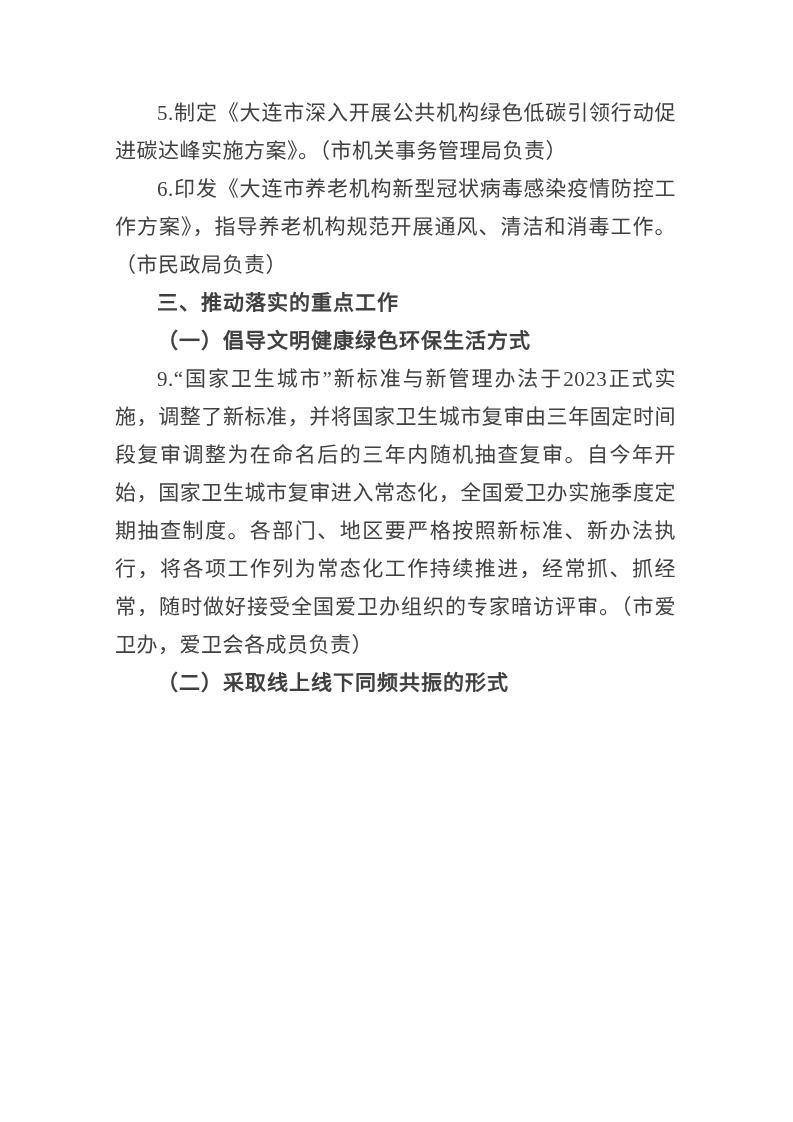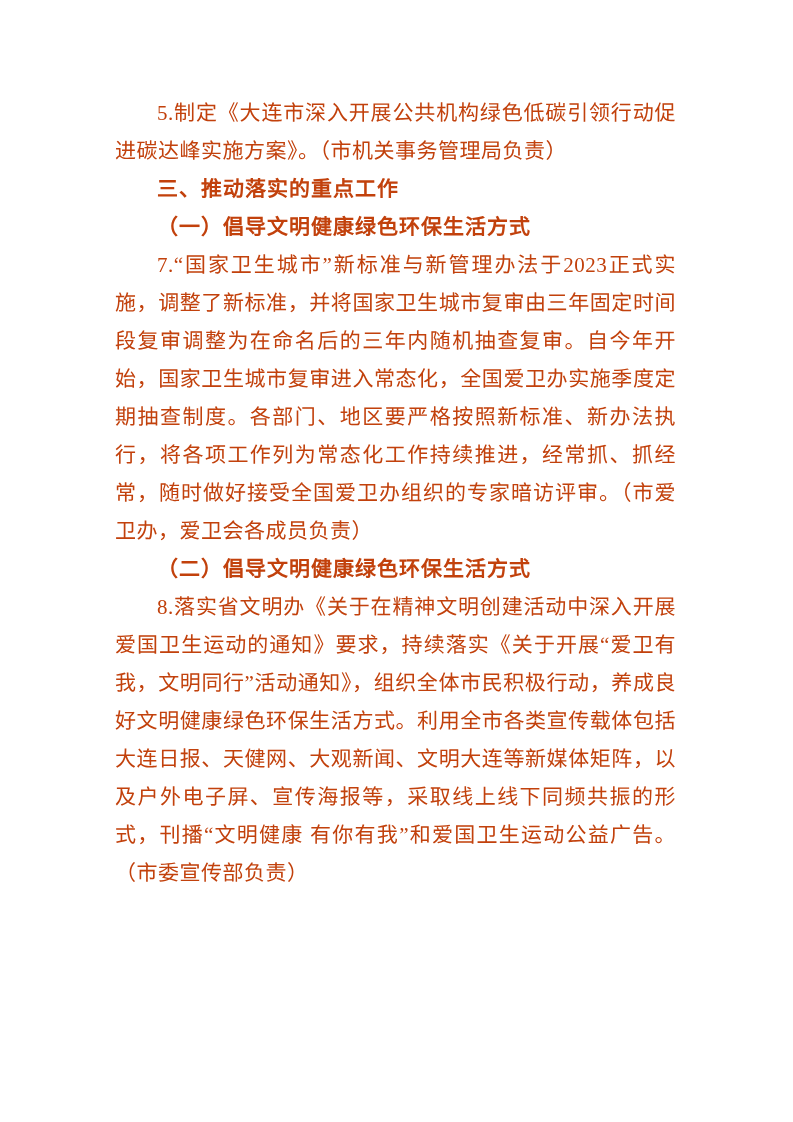--- a/index.html
+++ b/index.html
@@ -11,21 +11,21 @@
     position: relative;
     width: 793px;
     height: 1122px;
     background: #ffffff;
     overflow: hidden;
     box-sizing: border-box;
     padding: 94px 117px 0 115px;
   }
   .doc-body {
     width: 561px;
-    color: #c2410c;
+    color: #404040;
   }
   .para {
     margin: 0;
     font-size: 21px;
     line-height: 38px;
     text-indent: 2em;
     text-align: justify;
     text-align-last: left;
     letter-spacing: 0.5px;
   }
@@ -43,19 +43,19 @@
     font-weight: bold;
     letter-spacing: 1px;
   }
 </style>
 </head>
 <body>
 
 <div class="page">
   <div class="doc-body">
     <p class="para body-para">5.制定《大连市深入开展公共机构绿色低碳引领行动促进碳达峰实施方案》。（市机关事务管理局负责）</p>
+    <p class="para body-para">6.印发《大连市养老机构新型冠状病毒感染疫情防控工作方案》，指导养老机构规范开展通风、清洁和消毒工作。（市民政局负责）</p>
     <p class="para h1-para">三、推动落实的重点工作</p>
     <p class="para h2-para">（一）倡导文明健康绿色环保生活方式</p>
-    <p class="para body-para">7.“国家卫生城市”新标准与新管理办法于2023正式实施，调整了新标准，并将国家卫生城市复审由三年固定时间段复审调整为在命名后的三年内随机抽查复审。自今年开始，国家卫生城市复审进入常态化，全国爱卫办实施季度定期抽查制度。各部门、地区要严格按照新标准、新办法执行，将各项工作列为常态化工作持续推进，经常抓、抓经常，随时做好接受全国爱卫办组织的专家暗访评审。（市爱卫办，爱卫会各成员负责）</p>
-    <p class="para h2-para">（二）倡导文明健康绿色环保生活方式</p>
-    <p class="para body-para">8.落实省文明办《关于在精神文明创建活动中深入开展爱国卫生运动的通知》要求，持续落实《关于开展“爱卫有我，文明同行”活动通知》，组织全体市民积极行动，养成良好文明健康绿色环保生活方式。利用全市各类宣传载体包括大连日报、天健网、大观新闻、文明大连等新媒体矩阵，以及户外电子屏、宣传海报等，采取线上线下同频共振的形式，刊播“文明健康 有你有我”和爱国卫生运动公益广告。（市委宣传部负责）</p>
+    <p class="para body-para">9.“国家卫生城市”新标准与新管理办法于2023正式实施，调整了新标准，并将国家卫生城市复审由三年固定时间段复审调整为在命名后的三年内随机抽查复审。自今年开始，国家卫生城市复审进入常态化，全国爱卫办实施季度定期抽查制度。各部门、地区要严格按照新标准、新办法执行，将各项工作列为常态化工作持续推进，经常抓、抓经常，随时做好接受全国爱卫办组织的专家暗访评审。（市爱卫办，爱卫会各成员负责）</p>
+    <p class="para h2-para">（二）采取线上线下同频共振的形式</p>
   </div>
 </div>
 
 </body></html>

